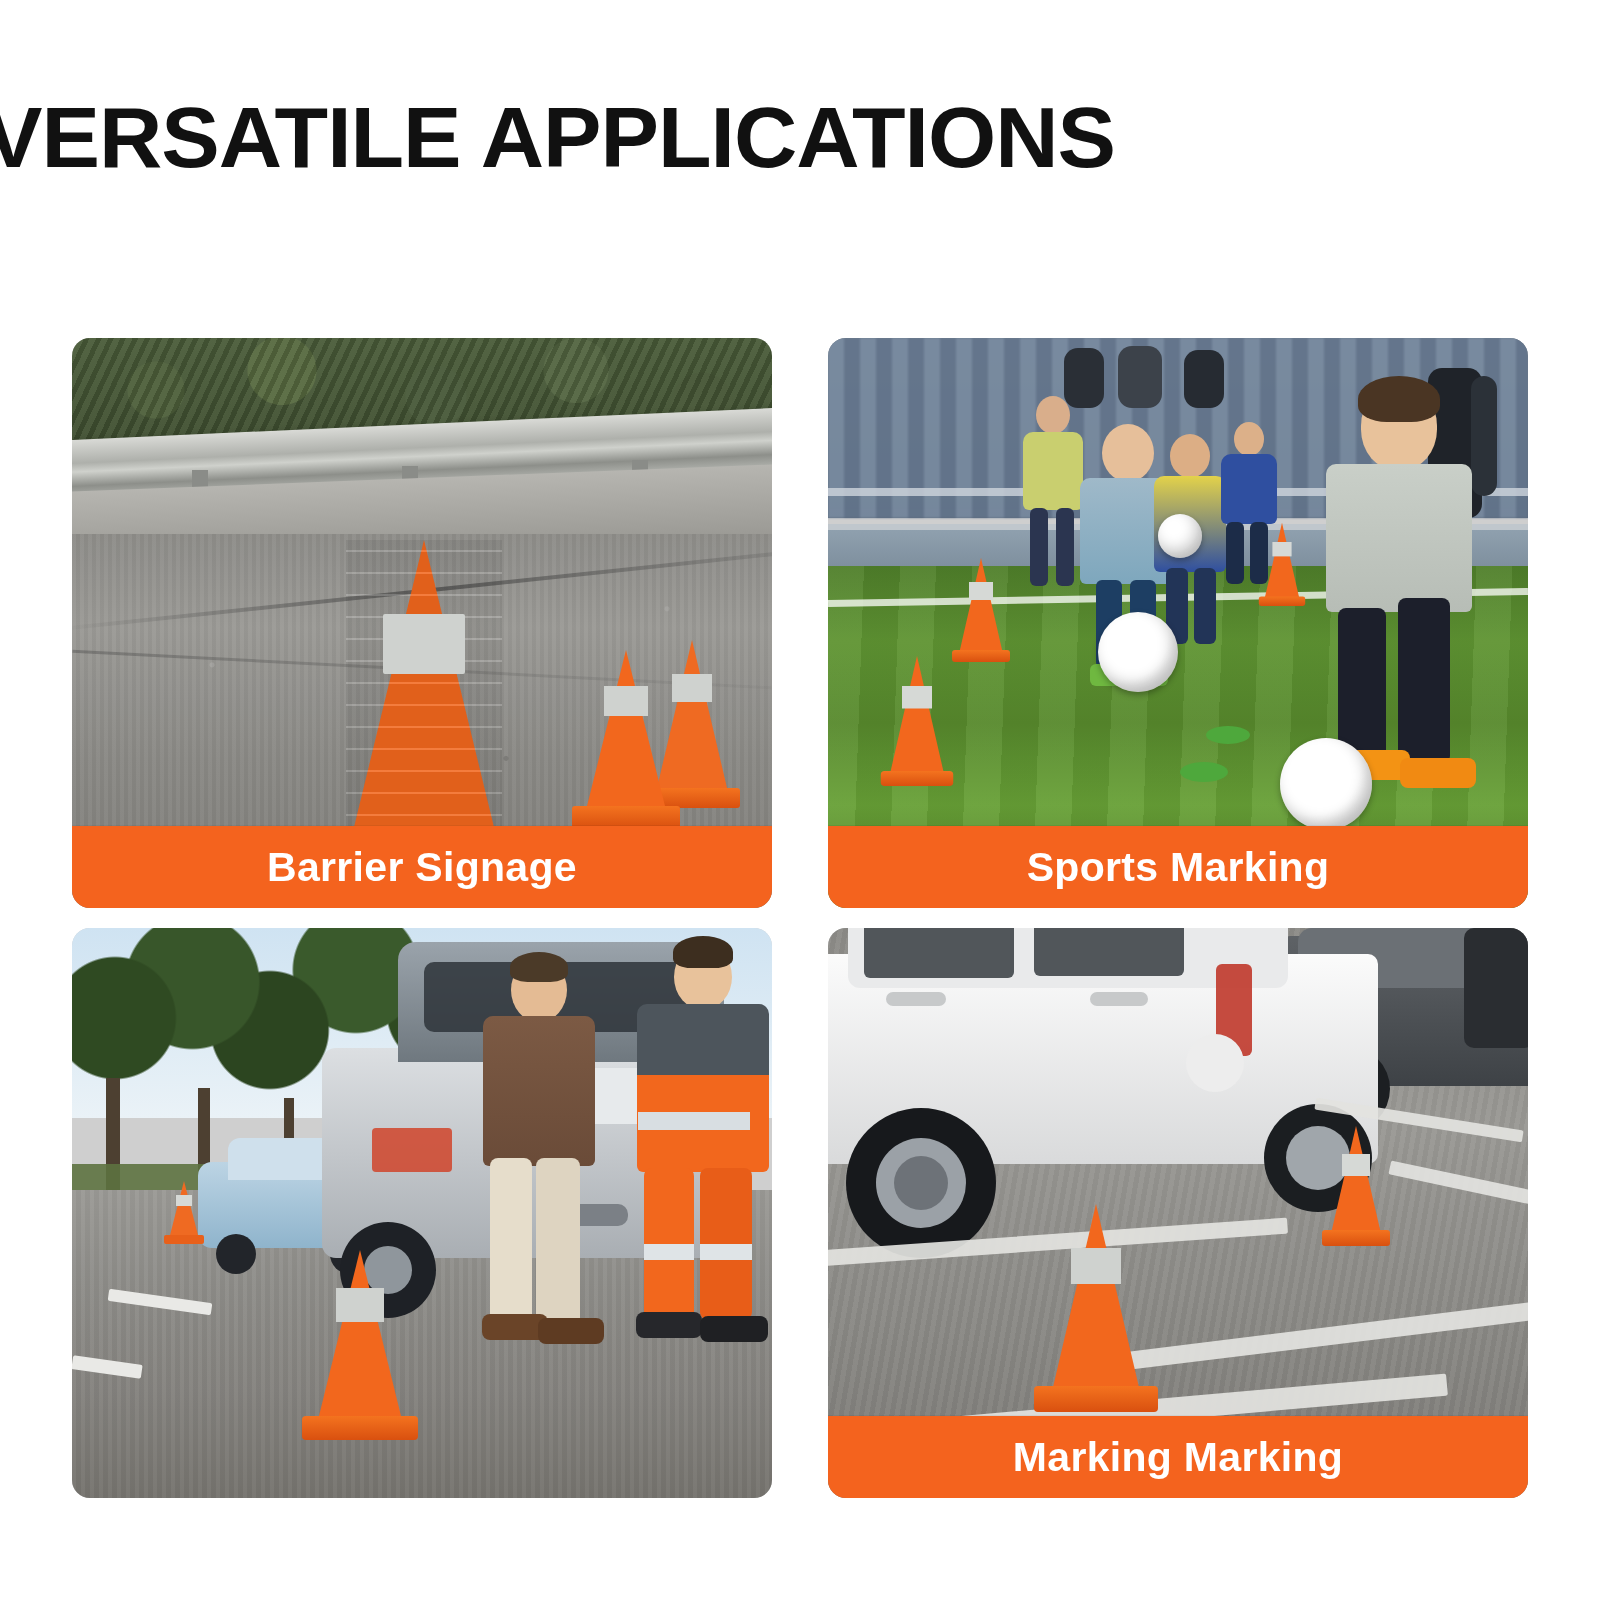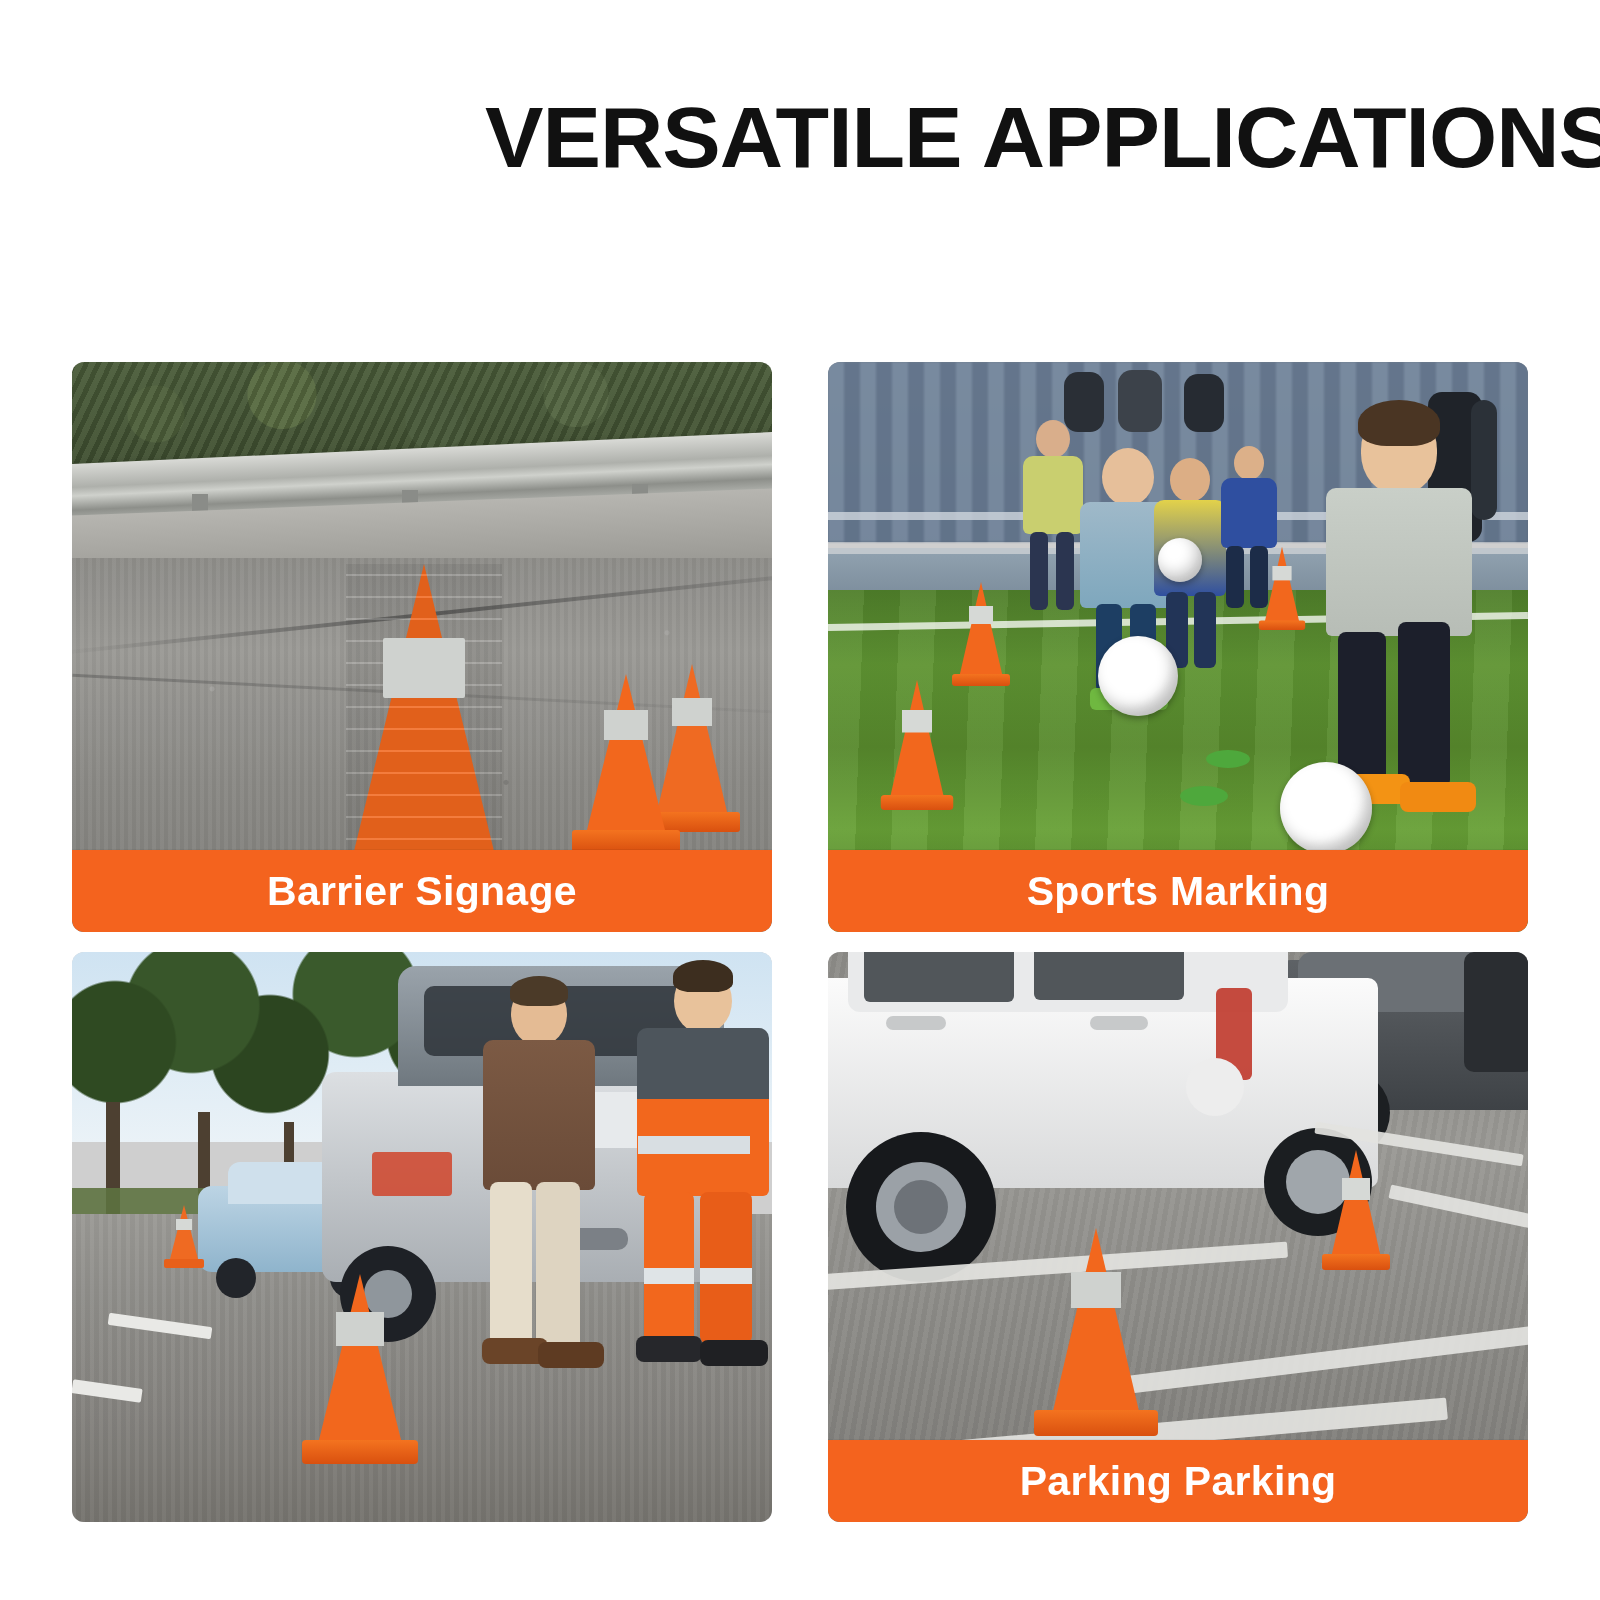--- a/index.html
+++ b/index.html
@@ -5,21 +5,21 @@
   html,body{margin:0;padding:0;}
   body{
     width:1600px;height:1600px;
     background:#ffffff;
     font-family:"Liberation Sans", sans-serif;
     overflow:hidden;
   }
   .page{position:relative;width:1600px;height:1600px;}
 
   
-  .header{padding-top:96px;text-align:right;}
+  .header{padding-top:96px;text-align:left;}
   .title{
     font-size:86px;
     line-height:0.96;
     font-weight:bold;
     letter-spacing:-1px;
     color:#111111;
     font-family:"Liberation Sans", sans-serif;
     transform:scaleX(1.02);
   }
   .subtitle{
@@ -36,24 +36,23 @@
     width:1456px;
     display:grid;
     grid-template-columns:700px 700px;
     grid-template-rows:570px 570px;
     column-gap:56px;
     row-gap:20px;
   }
   .card{
     position:relative;
     width:700px;height:570px;
-    border-radius:12px;
+    border-radius:18px;
     overflow:hidden;
     background:#cfcfcf;
-    margin-top:24px;
   }
   .photo{
     position:absolute;inset:0;
     overflow:hidden;
   }
   .caption{
     position:absolute;
     left:0;bottom:0;
     width:100%;
     height:82px;
@@ -445,17 +444,17 @@
           <div class="tri"></div>
             <div class="st"></div>
             <div class="bs"></div>
         </div>
         <div class="p4-cone" style="left:206px;top:244px;width:124px;height:240px;">
           <div class="tri"></div>
             <div class="st"></div>
             <div class="bs"></div>
         </div>
       </div>
-      <div class="caption">Parking Parking</div>
+      <div class="caption">Marking Marking</div>
     </div>
 
   </div>
 </div>
 
 </body></html>

